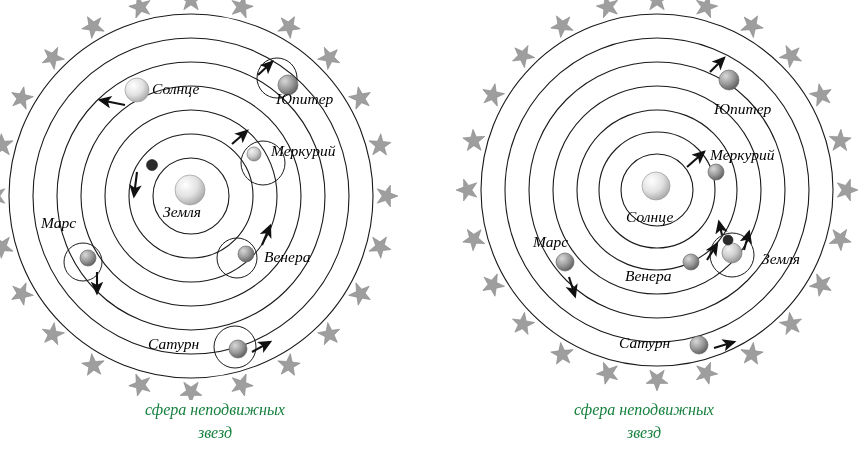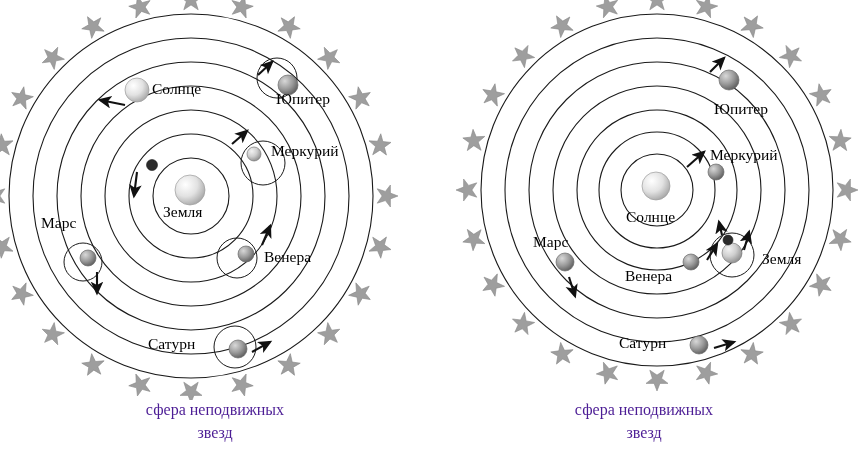--- a/index.html
+++ b/index.html
@@ -11,20 +11,21 @@
     width: 859px;
     height: 456px;
     font-family: "Liberation Serif", serif;
     color: #000000;
     overflow: hidden;
   }
   #root {
     position: relative;
     width: 859px;
     height: 375px;
+    font-style: italic;
   }
   .diagram {
     position: absolute;
     top: 0;
     width: 430px;
     height: 456px;
   }
   #diagram-left  { left: 0px; }
   #diagram-right { left: 429px; }
 
@@ -46,21 +47,21 @@
   }
   .caption {
     position: absolute;
     width: 430px;
     left: 0;
     top: 398px;
     text-align: center;
     font-family: "Liberation Serif", serif;
     font-size: 16px;
     line-height: 1.45;
-    color: #4c1d95;
+    color: #15803d;
   }
   .caption span { display: block; }
 </style>
 </head>
 <body>
 
 <div id="root">
 
   <div class="diagram" id="diagram-left">
     <svg class="svg-layer" viewBox="0 0 430 400">

